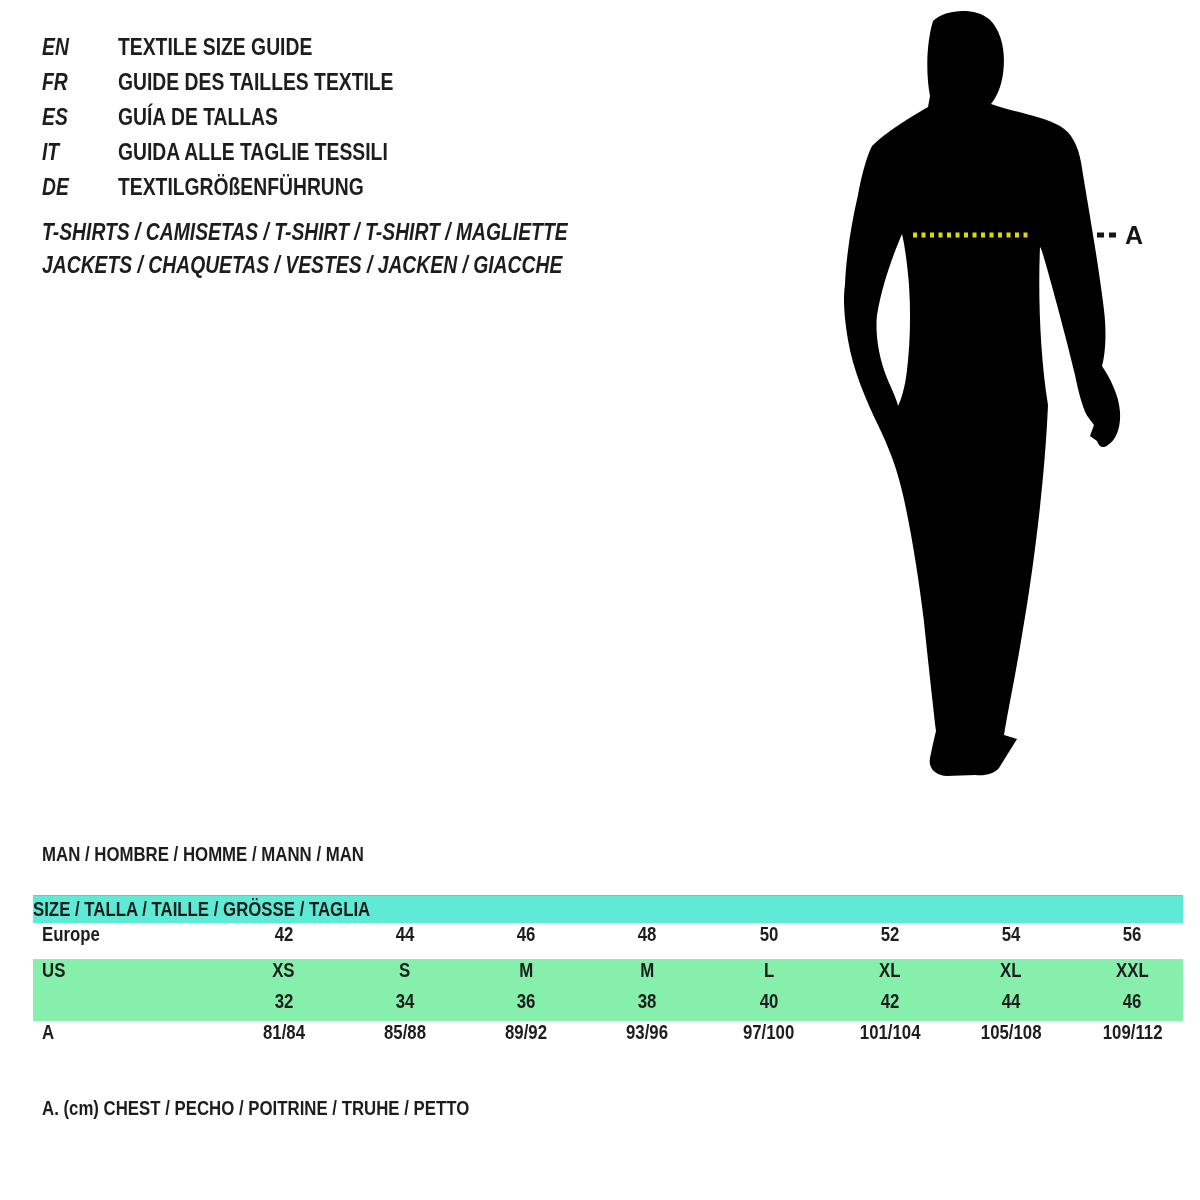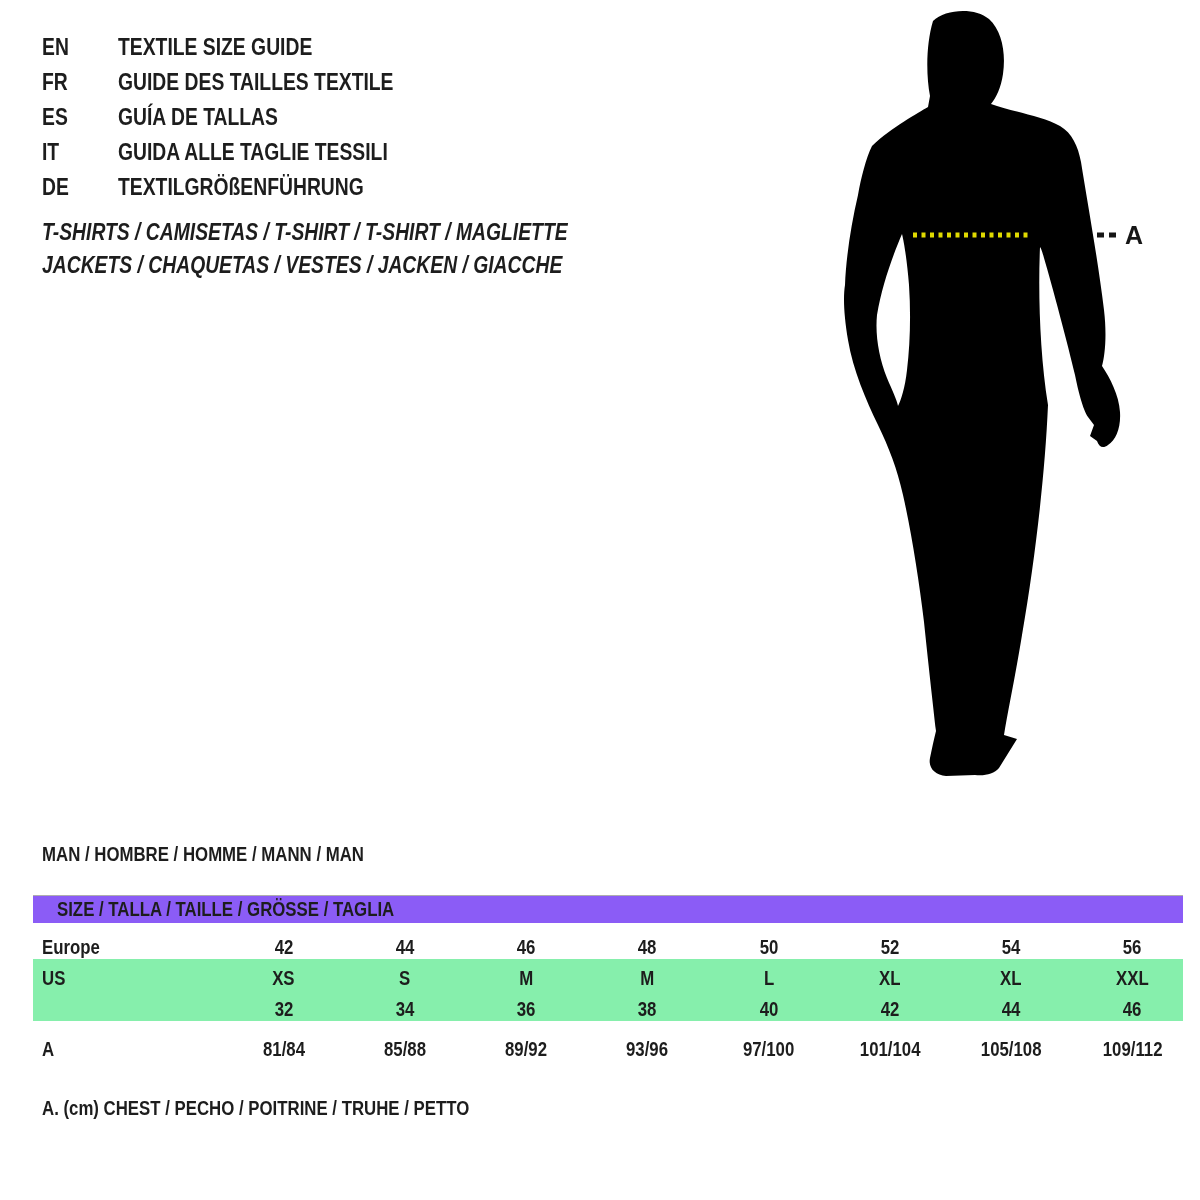--- a/index.html
+++ b/index.html
@@ -6,38 +6,38 @@
   .page{
     position:relative;width:1200px;height:1200px;background:#ffffff;overflow:hidden;
     font-family:"Liberation Sans","DejaVu Sans",sans-serif;color:#1d1d1d;
   }
   .cx{display:inline-block;transform:scaleX(.84);transform-origin:0 50%;white-space:nowrap;}
   .cxc{display:inline-block;transform:scaleX(.84);transform-origin:50% 50%;white-space:nowrap;}
 
   
   .langs{position:absolute;left:42px;top:30px;font-size:23px;font-weight:700;}
   .lang-row{display:flex;height:35px;align-items:center;}
-  .lang-code{width:76px;}
+  .lang-code{width:76px;font-style:italic;}
 
   
   .cats{position:absolute;left:42px;top:219px;font-size:23px;font-weight:700;}
   .cats .cat-line{height:33px;display:flex;align-items:flex-start;font-style:italic;}
 
   
   .figure{position:absolute;left:818px;top:0;width:332px;height:790px;}
   .figure svg{display:block;width:100%;height:100%;}
   .figure text{font-family:"Liberation Sans","DejaVu Sans",sans-serif;font-weight:700;font-size:25px;fill:#161616;}
 
   
   .man-title{position:absolute;left:42px;top:843px;font-size:20px;font-weight:700;}
 
   
   .sizetable{position:absolute;left:33px;top:895px;width:1150px;font-size:20px;font-weight:700;}
-  .thead{height:28px;background:#8b5cf6;border-top:1px solid #aeaeae;display:flex;align-items:center;padding-left:24px;box-sizing:border-box;}
-  .trow{display:flex;align-items:flex-end;gap:20px;}
+  .thead{height:28px;background:#5eead4;border-top:1px solid #aeaeae;display:flex;align-items:center;padding-left:0;box-sizing:border-box;}
+  .trow{display:flex;align-items:flex-start;gap:20px;}
   .trow.h36{height:36px;} .trow.h31{height:31px;} .trow.h40{height:40px;}
   .trow.shade{background:#86efac;}
   .trow .lbl{width:180px;padding-left:9px;box-sizing:border-box;}
   .trow .val{flex:1;display:flex;justify-content:center;}
 
   
   .footnote{position:absolute;left:42px;top:1097px;font-size:20px;font-weight:700;}
 </style>
 </head>
 <body>

